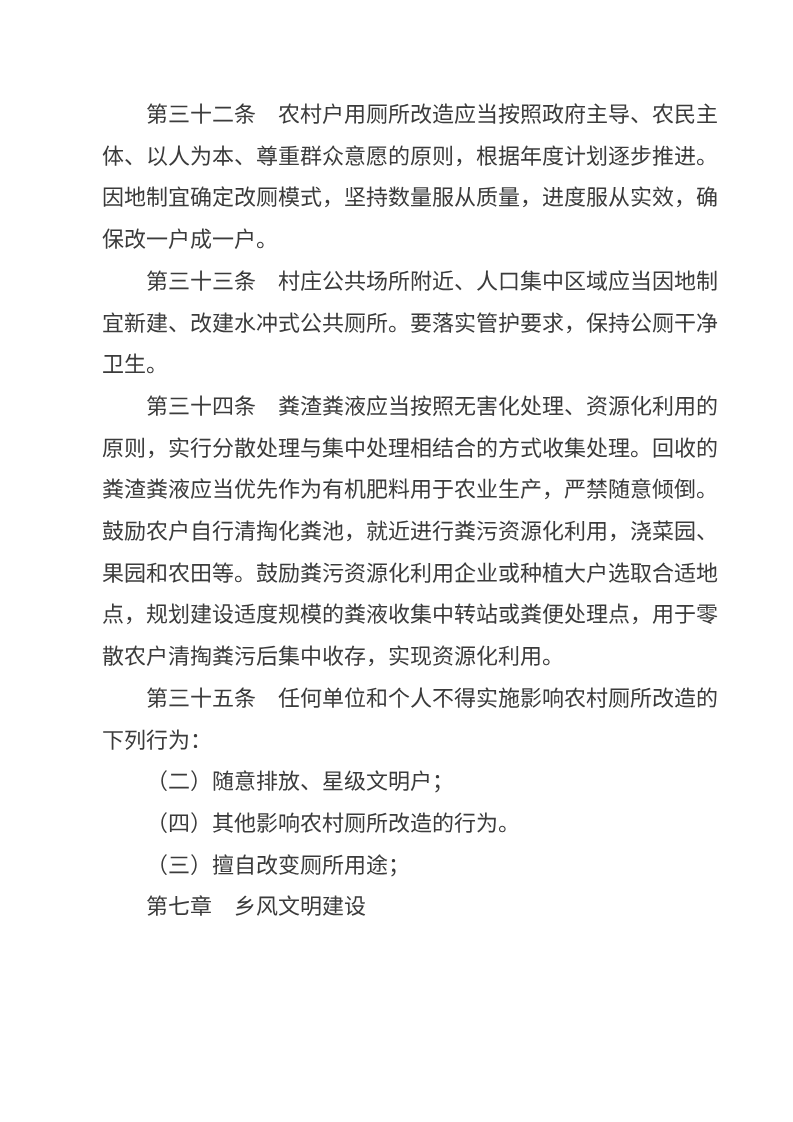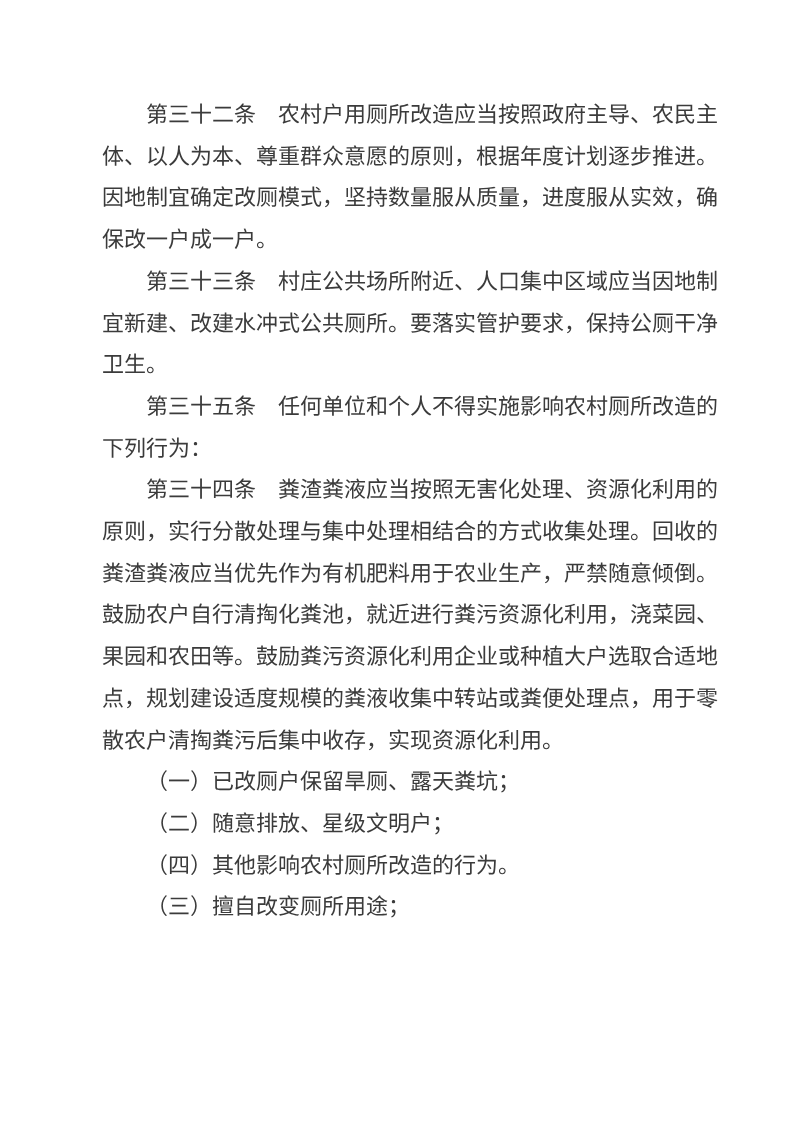--- a/index.html
+++ b/index.html
@@ -45,20 +45,20 @@
     text-align: left;
   }
 </style>
 </head>
 <body>
 
 <div class="page">
   <div class="doc-body">
     <p class="article">第三十二条　农村户用厕所改造应当按照政府主导、农民主体、以人为本、尊重群众意愿的原则，根据年度计划逐步推进。因地制宜确定改厕模式，坚持数量服从质量，进度服从实效，确保改一户成一户。</p>
     <p class="article">第三十三条　村庄公共场所附近、人口集中区域应当因地制宜新建、改建水冲式公共厕所。要落实管护要求，保持公厕干净卫生。</p>
+    <p class="article">第三十四条　粪渣粪液应当按照无害化处理、资源化利用的原则，实行分散处理与集中处理相结合的方式收集处理。回收的粪渣粪液应当优先作为有机肥料用于农业生产，严禁随意倾倒。鼓励农户自行清掏化粪池，就近进行粪污资源化利用，浇菜园、果园和农田等。鼓励粪污资源化利用企业或种植大户选取合适地点，规划建设适度规模的粪液收集中转站或粪便处理点，用于零散农户清掏粪污后集中收存，实现资源化利用。</p>
     <p class="article">第三十五条　任何单位和个人不得实施影响农村厕所改造的下列行为：</p>
-    <p class="article">第三十四条　粪渣粪液应当按照无害化处理、资源化利用的原则，实行分散处理与集中处理相结合的方式收集处理。回收的粪渣粪液应当优先作为有机肥料用于农业生产，严禁随意倾倒。鼓励农户自行清掏化粪池，就近进行粪污资源化利用，浇菜园、果园和农田等。鼓励粪污资源化利用企业或种植大户选取合适地点，规划建设适度规模的粪液收集中转站或粪便处理点，用于零散农户清掏粪污后集中收存，实现资源化利用。</p>
-    <p class="item">（一）已改厕户保留旱厕、露天粪坑；</p>
     <p class="item">（二）随意排放、星级文明户；</p>
     <p class="item">（四）其他影响农村厕所改造的行为。</p>
     <p class="item">（三）擅自改变厕所用途；</p>
+    <p class="chapter">第七章　乡风文明建设</p>
   </div>
 </div>
 
 </body></html>

